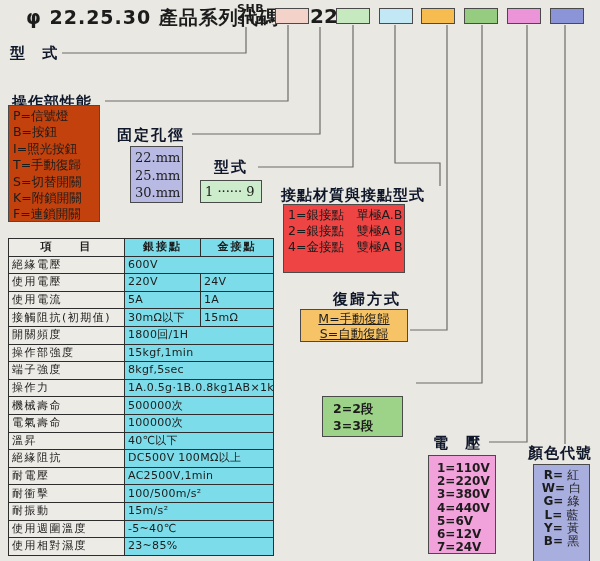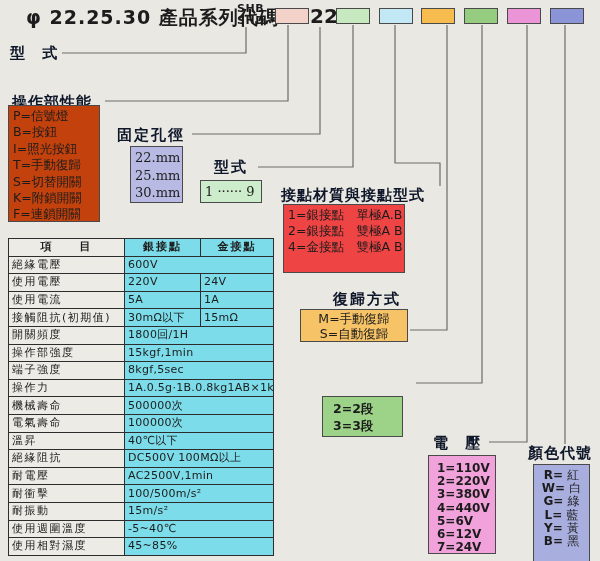--- a/index.html
+++ b/index.html
@@ -99,21 +99,21 @@
     </div>
 
   <div class="abs legend serif" style="left: 200px; top: 180px; width: 62px; height: 23px; font-size: 13px; line-height: 17px; background: rgb(205, 236, 203);">1 ······ 9</div>
 
   <div class="abs legend" style="left: 283px; top: 204px; width: 122px; height: 69px; line-height: 16px; background: #ef4444;">
       <div class="legend-item">1=銀接點　單極A.B</div>
       <div class="legend-item">2=銀接點　雙極A B</div>
       <div class="legend-item">4=金接點　雙極A B</div>
     </div>
 
-  <div class="abs legend center-items" style="left: 300px; top: 309px; width: 108px; height: 33px; line-height: 14.5px; background: rgb(246, 195, 102);">
+  <div class="abs legend center-items" style="left: 300px; top: 309px; width: 108px; height: 33px; line-height: 14.5px; background: rgb(246, 195, 102); text-decoration: underline;">
       <div class="legend-item">M=手動復歸</div>
       <div class="legend-item">S=自動復歸</div>
     </div>
 
   <div class="abs legend bold-items" style="left: 322px; top: 396px; width: 81px; height: 41px; padding-left: 10px; line-height: 16.5px; padding-top: 4px; background: rgb(157, 211, 136);">
       <div class="legend-item">2=2段</div>
       <div class="legend-item">3=3段</div>
     </div>
 
   <div class="abs legend bold-items" style="left: 428px; top: 455px; width: 68px; height: 99px; padding-left: 8px; padding-top: 6px; font-size: 12px; line-height: 13.2px; background: rgb(241, 162, 218);">
@@ -209,18 +209,18 @@
         <tr>
           <td class="lbl">耐振動</td>
           <td class="val" colspan="2">15m/s²</td>
         </tr>
         <tr>
           <td class="lbl">使用週圍溫度</td>
           <td class="val" colspan="2">-5~40℃</td>
         </tr>
         <tr>
           <td class="lbl">使用相對濕度</td>
-          <td class="val" colspan="2">45~85%</td>
+          <td class="val" colspan="2">23~85%</td>
         </tr>
       </tbody>
   </table>
 
 </div>
 
 </body></html>

